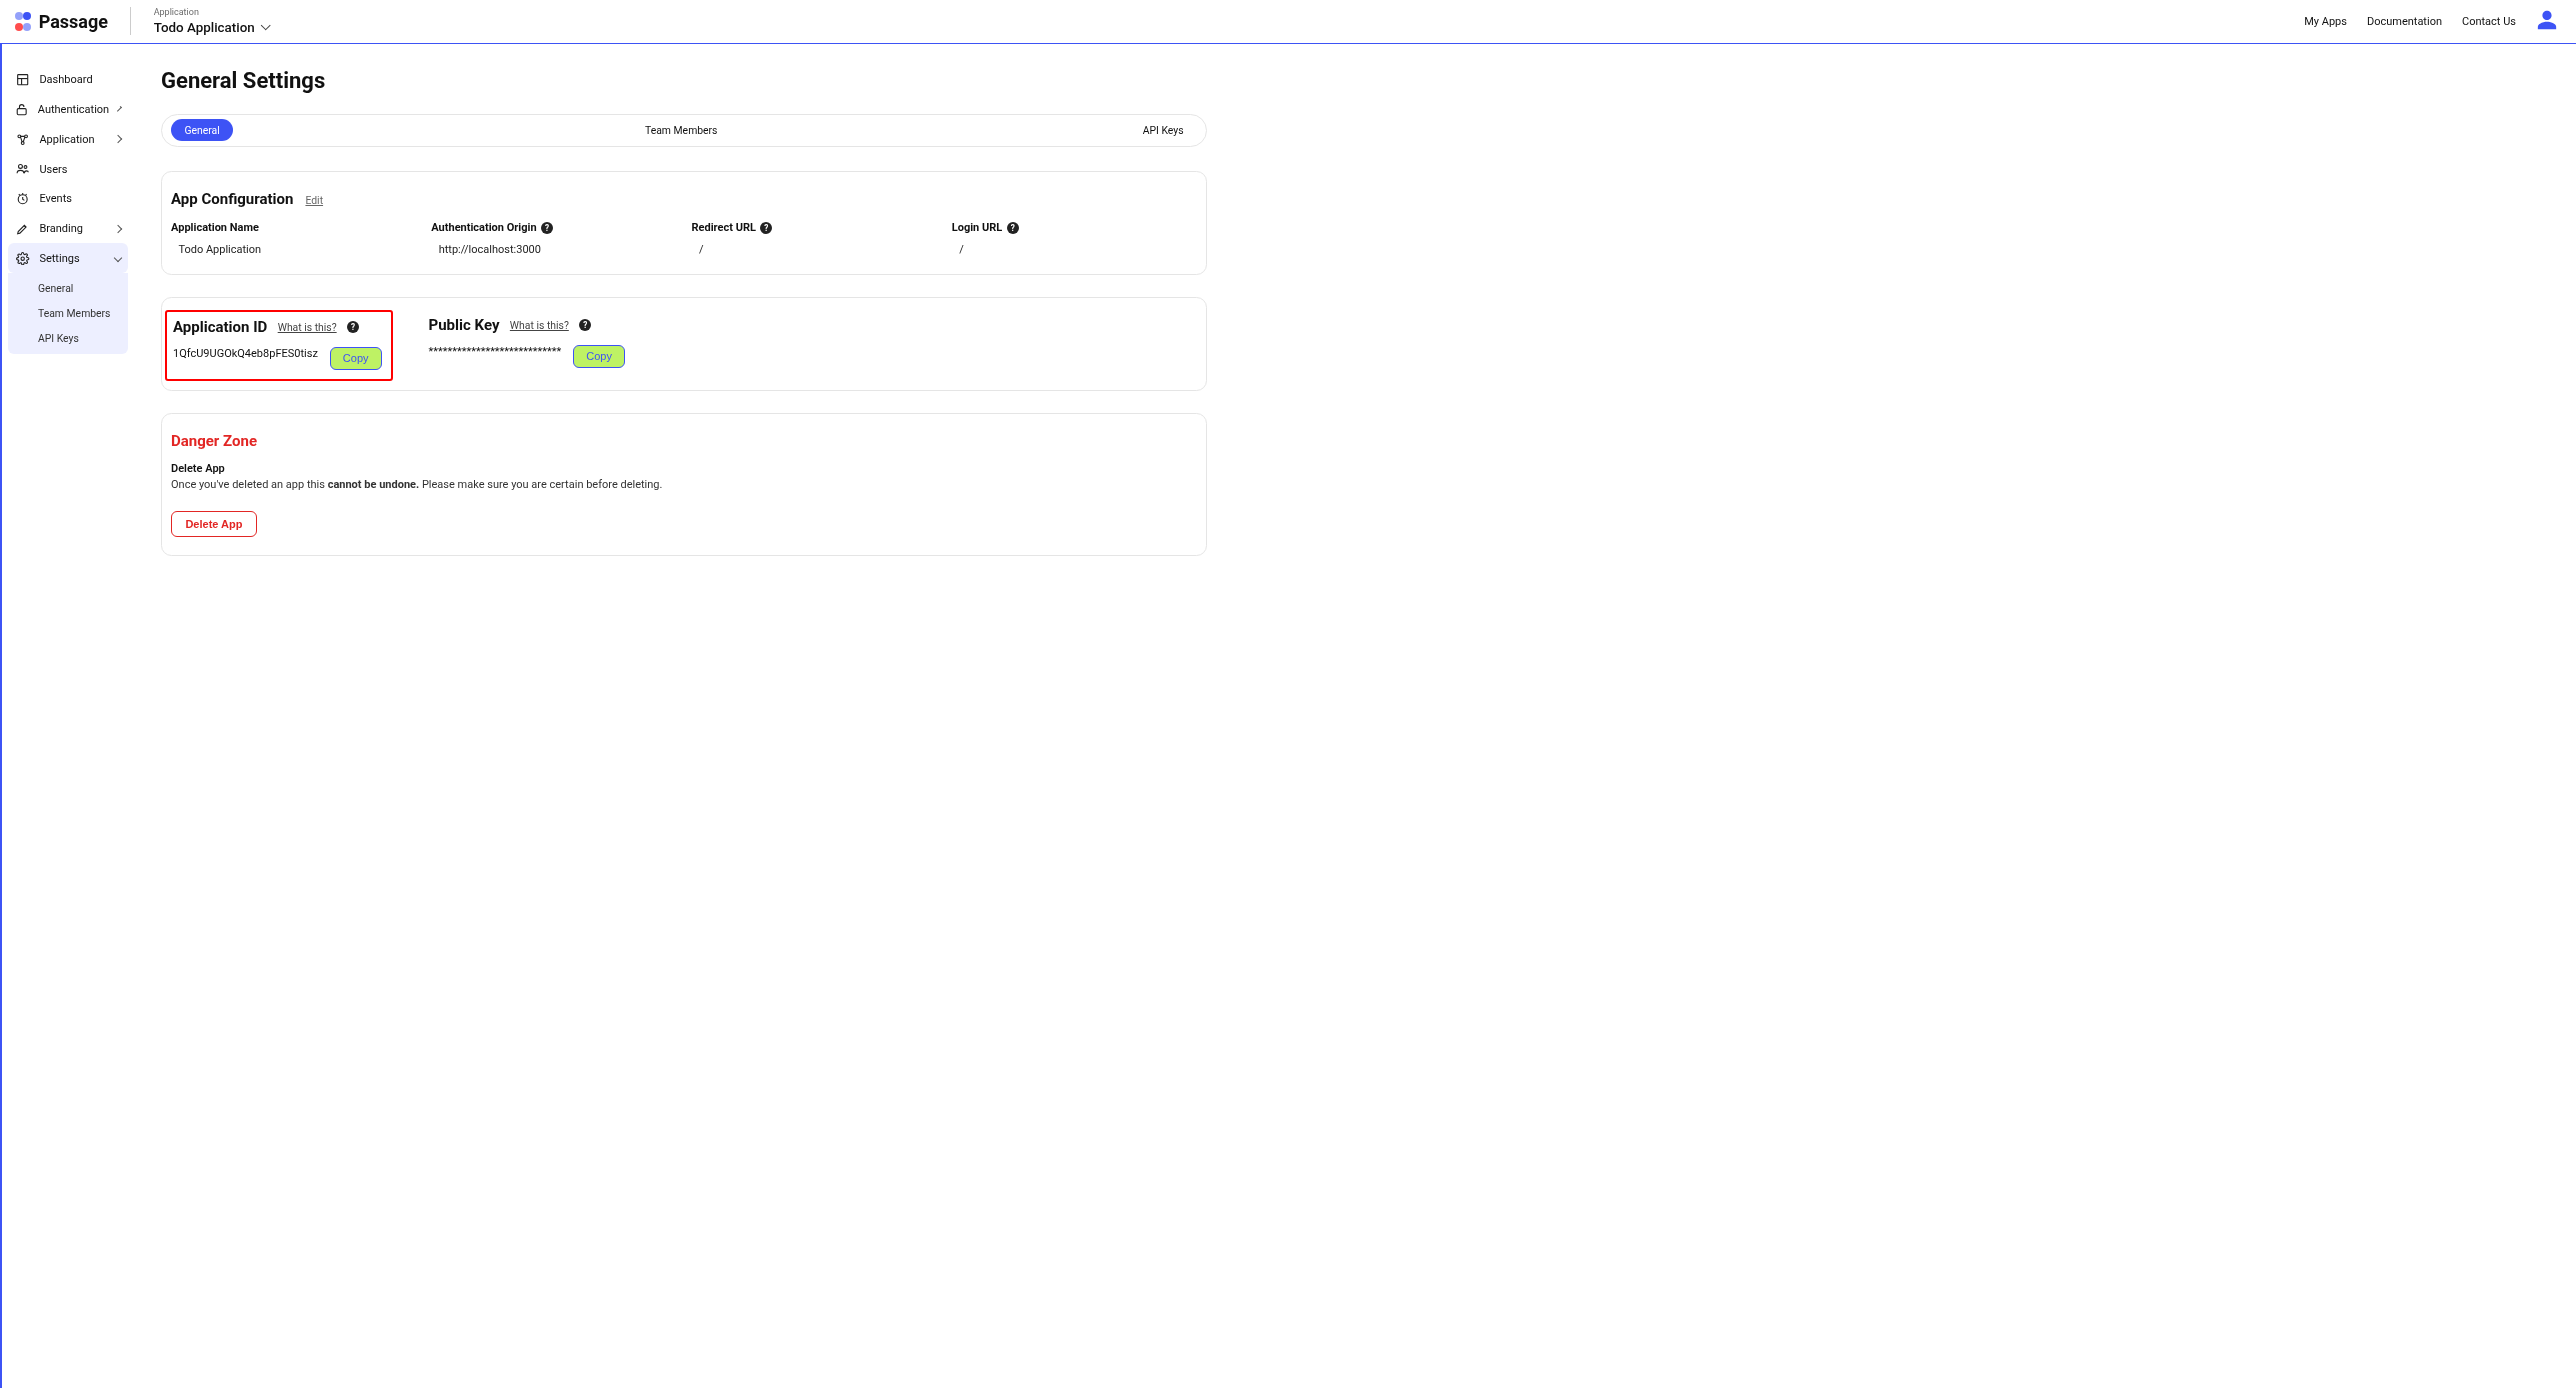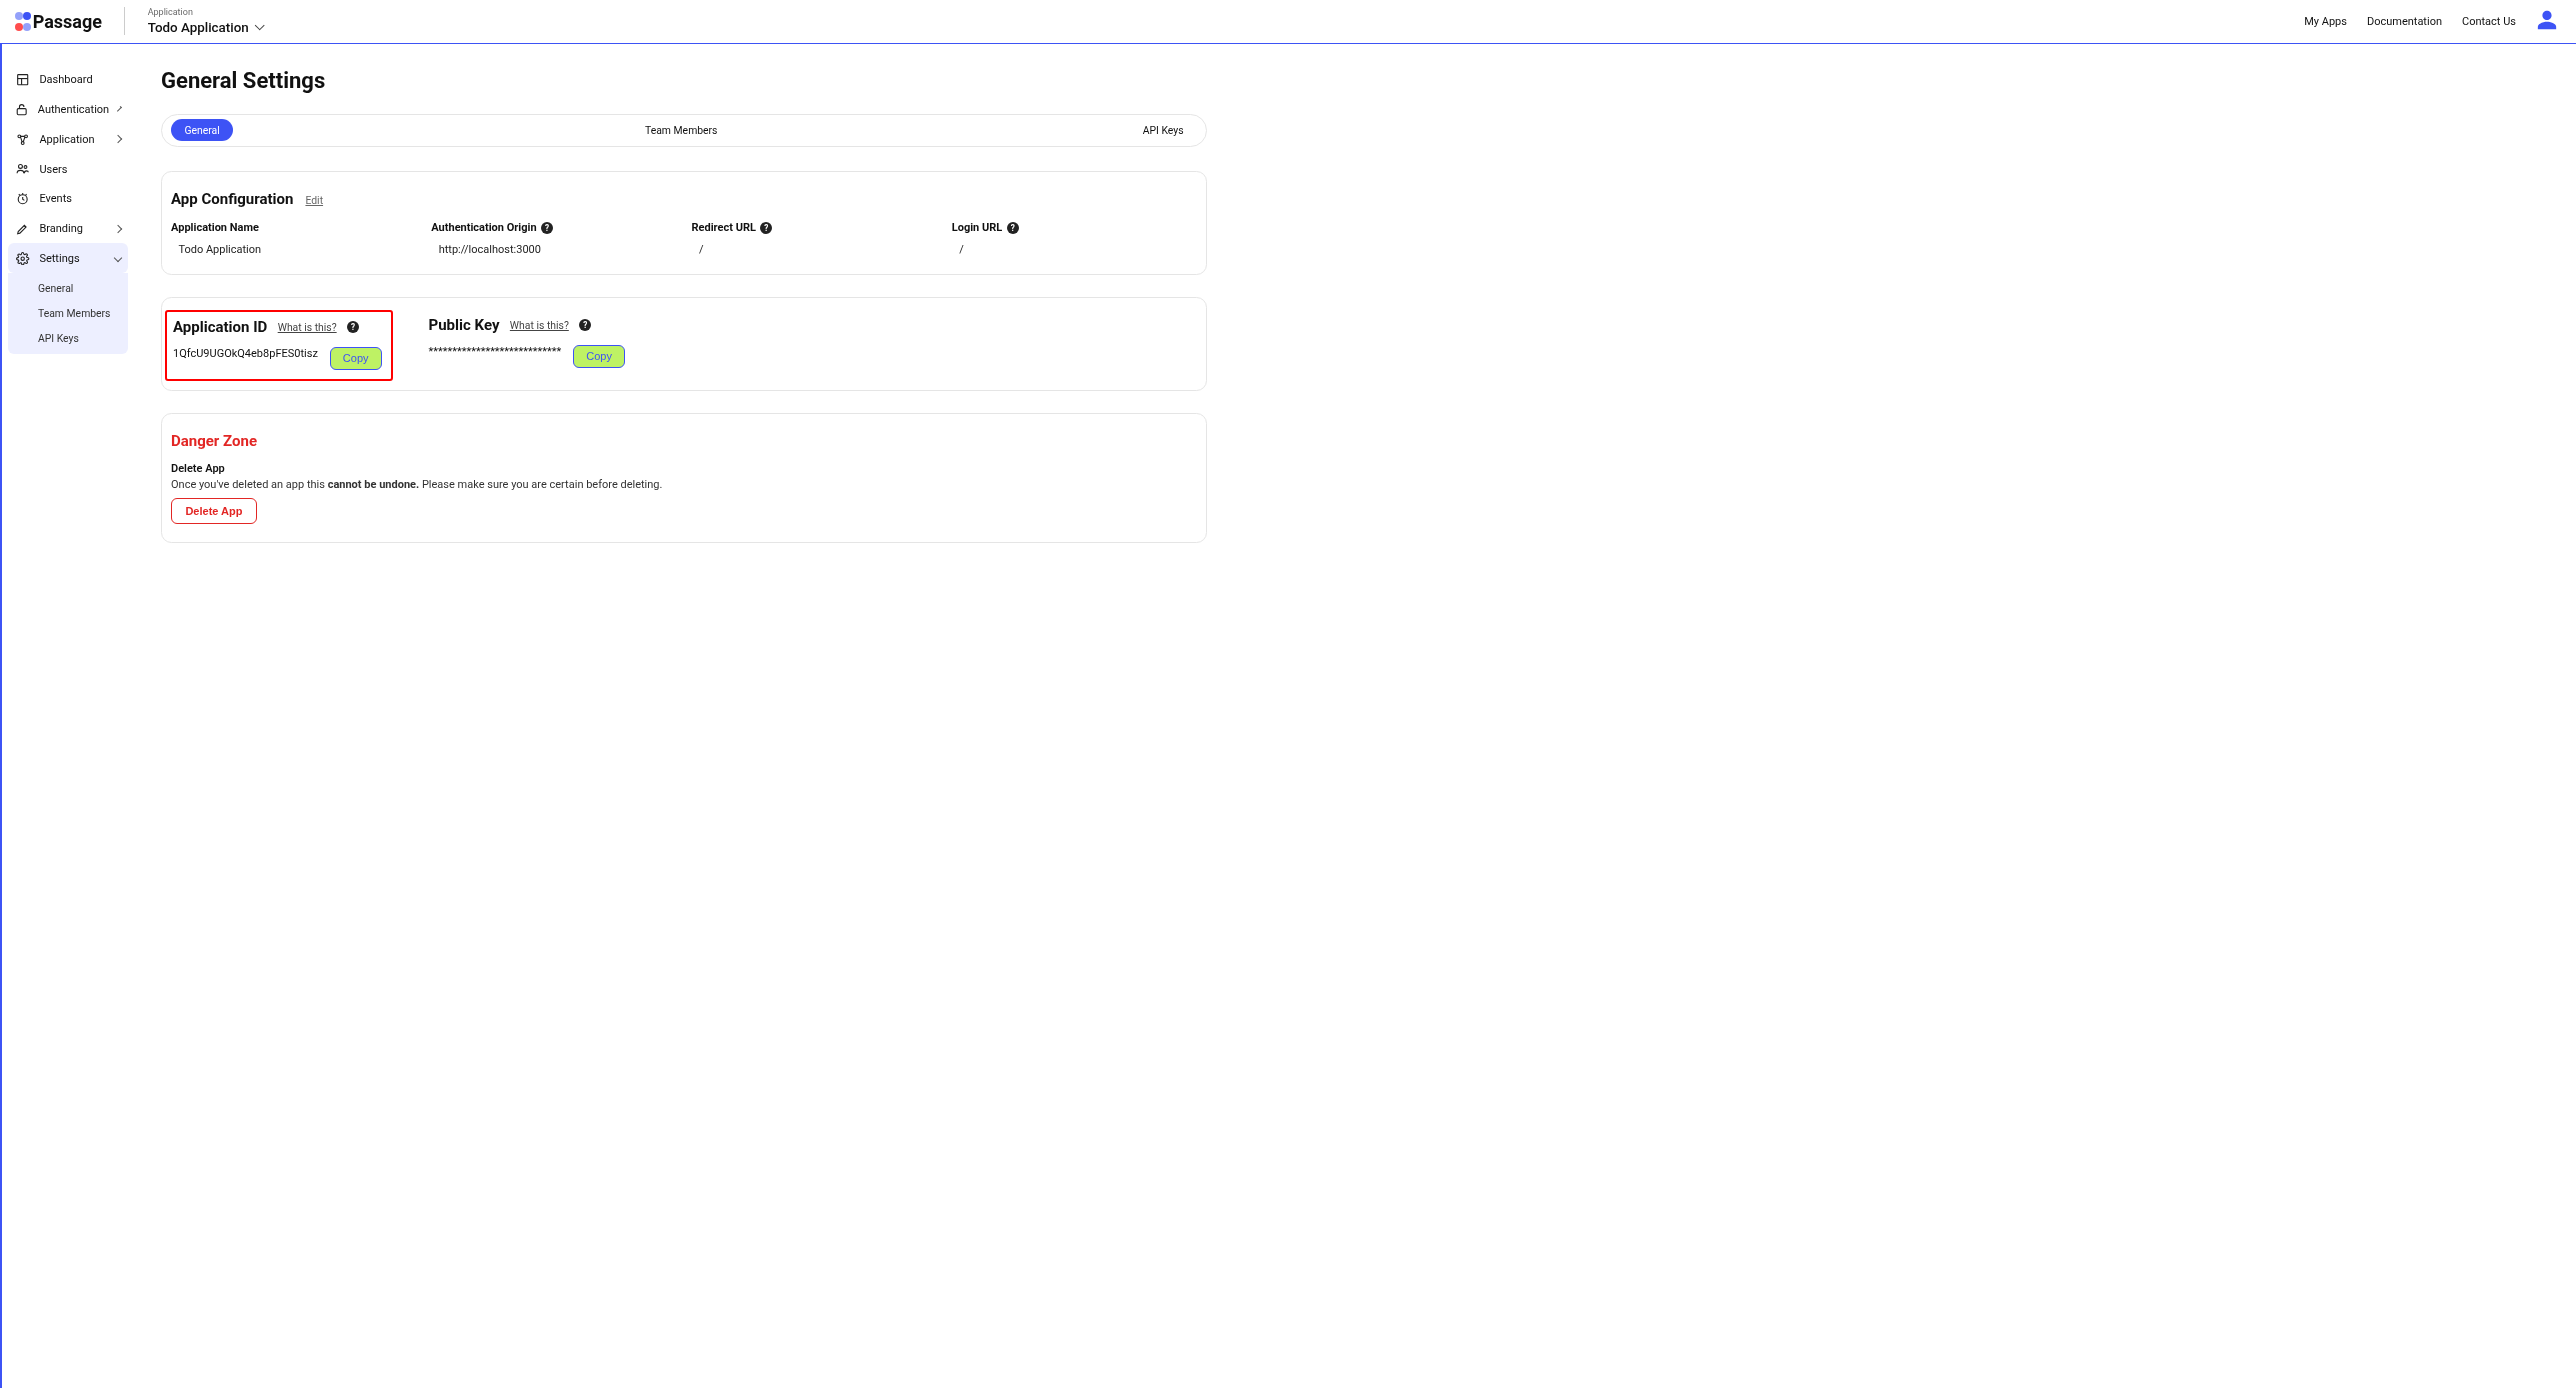--- a/index.html
+++ b/index.html
@@ -25,20 +25,21 @@
   .header{
     display:flex;
     align-items:center;
     padding:7.4px 18px 7.4px 13.4px;
     border-bottom:1.5px solid var(--blue);
     gap:18px;
   }
   .logo{
     display:flex;
     align-items:center;
+    gap:6px;
     font-weight:700;
     font-size:18px;
   }
   .logo-mark{position:relative;width:19.3px;height:19.3px;}
   .logo-mark span{position:absolute;width:8.2px;height:8.2px;border-radius:50%;}
   .logo-mark .tl{top:0;left:1.5px;background:#3d53f5;opacity:.55;}
   .logo-mark .tr{top:0;right:1.5px;background:#3d53f5;}
   .logo-mark .bl{bottom:0;left:1.5px;background:#ff4d4d;}
   .logo-mark .br{bottom:0;right:1.5px;background:#3d53f5;opacity:.55;}
   .header-divider{width:0.7px;height:28px;background:#ccc;margin:0 4.5px;}
@@ -100,21 +101,21 @@
   .id-block .id-head .what{font-size:10.4px;color:#444;text-decoration:underline;cursor:pointer;}
   .id-body{display:flex;align-items:flex-start;gap:12px;}
   .id-value{font-size:11px;}
   .copy-btn{
     border:0.7px solid var(--blue);color:var(--blue);background:#bef264;
     border-radius:6px;padding:4.5px 12px;font-size:11px;cursor:pointer;
   }
   .highlight{border:2.2px solid #ff0000;border-radius:3px;padding:6px 9px 9px 6px;margin:-6px -9px -9px -6px;}
   .danger h2{color:var(--red-strong);font-size:15px;font-weight:700;margin:0 0 12px 0;}
   .danger .sub{font-weight:600;margin-bottom:3px;}
-  .danger .msg{font-size:11px;color:#333;margin-bottom:7px;}
+  .danger .msg{font-size:11px;color:#333;margin-bottom:20px;}
   .danger .msg b{font-weight:700;}
   .delete-btn{
     border:1.1px solid var(--red-strong);color:var(--red-strong);background:#fff;
     border-radius:6px;padding:6px 13.4px;font-size:11px;font-weight:600;cursor:pointer;
   }
 </style>
 </head>
 <body>
 
 <div class="header">

